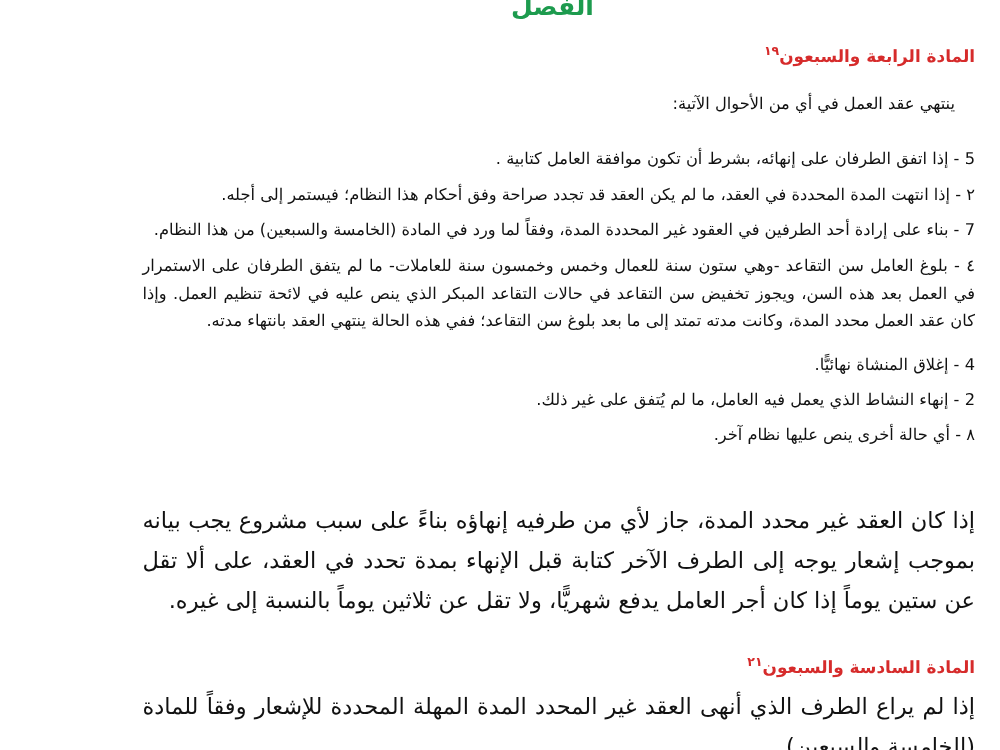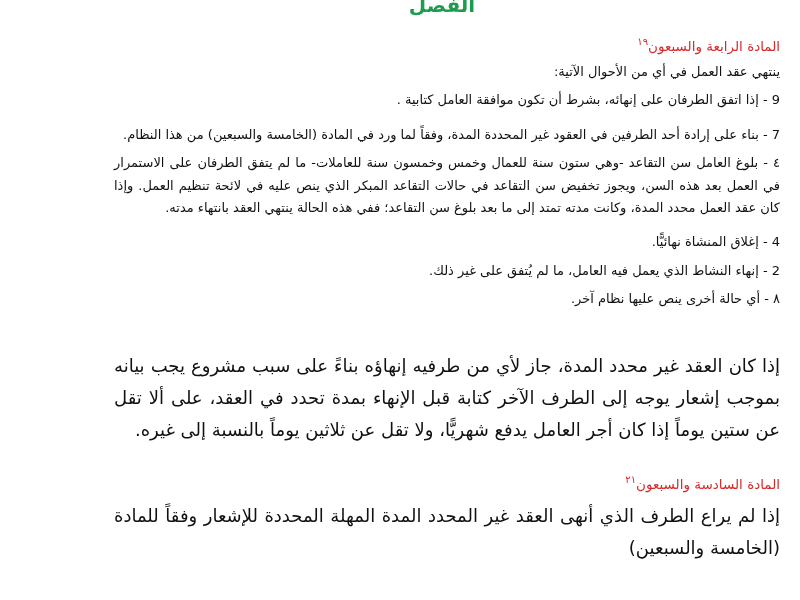--- a/index.html
+++ b/index.html
@@ -34,32 +34,32 @@
     font-size: 20px;
     font-weight: bold;
     overflow: hidden;
     line-height: 26px;
   }
   .content {
     padding-top: 34px;
   }
   .section-title {
     color: #d62b2b;
-    font-weight: normal;
+    font-weight: bold;
     font-size: 13.5px;
     text-align: right;
     margin: 0 0 4px 0;
     line-height: 1.6;
   }
   .sup {
     font-size: 10px;
     vertical-align: super;
   }
   p.body-line {
-    margin: 0;
+    margin: 16px;
     font-size: 13px;
     line-height: 1.72;
     text-align: right;
     color: #111;
   }
   .item {
     margin: 0;
     font-size: 13px;
     line-height: 1.72;
     color: #111;
@@ -89,22 +89,23 @@
 
   <div class="top-green">الفصل</div>
 
   <div class="content">
 
     <h2 class="section-title">
       <span>المادة الرابعة والسبعون</span><span class="sup">١٩</span>
     </h2>
     <p class="body-line">ينتهي عقد العمل في أي من الأحوال الآتية:</p>
     <div class="block-gap-sm"></div>
-    <p class="item short">9 - إذا اتفق الطرفان على إنهائه، بشرط أن تكون موافقة العامل كتابية .</p>
+    <p class="item short">5 - إذا اتفق الطرفان على إنهائه، بشرط أن تكون موافقة العامل كتابية .</p>
     <div class="block-gap-sm"></div>
+    <p class="item">٢ - إذا انتهت المدة المحددة في العقد، ما لم يكن العقد قد تجدد صراحة وفق أحكام هذا النظام؛ فيستمر إلى أجله.</p>
     <div class="block-gap-sm"></div>
     <p class="item">7 - بناء على إرادة أحد الطرفين في العقود غير المحددة المدة، وفقاً لما ورد في المادة (الخامسة والسبعين) من هذا النظام.</p>
     <div class="block-gap-sm"></div>
     <p class="item">٤ - بلوغ العامل سن التقاعد -وهي ستون سنة للعمال وخمس وخمسون سنة للعاملات- ما لم يتفق الطرفان على الاستمرار في العمل بعد هذه السن، ويجوز تخفيض سن التقاعد في حالات التقاعد المبكر الذي ينص عليه في لائحة تنظيم العمل.  وإذا كان عقد العمل محدد المدة، وكانت مدته تمتد إلى ما بعد بلوغ سن التقاعد؛ ففي هذه الحالة ينتهي العقد بانتهاء مدته.</p>
     <div class="block-gap-sm"></div>
     <div class="block-gap-sm"></div>
     <p class="item short">4 - إغلاق المنشاة نهائيًّا.</p>
     <div class="block-gap-sm"></div>
     <p class="item short">2 - إنهاء النشاط الذي يعمل فيه العامل، ما لم يُتفق على غير ذلك.</p>
     <div class="block-gap-sm"></div>

